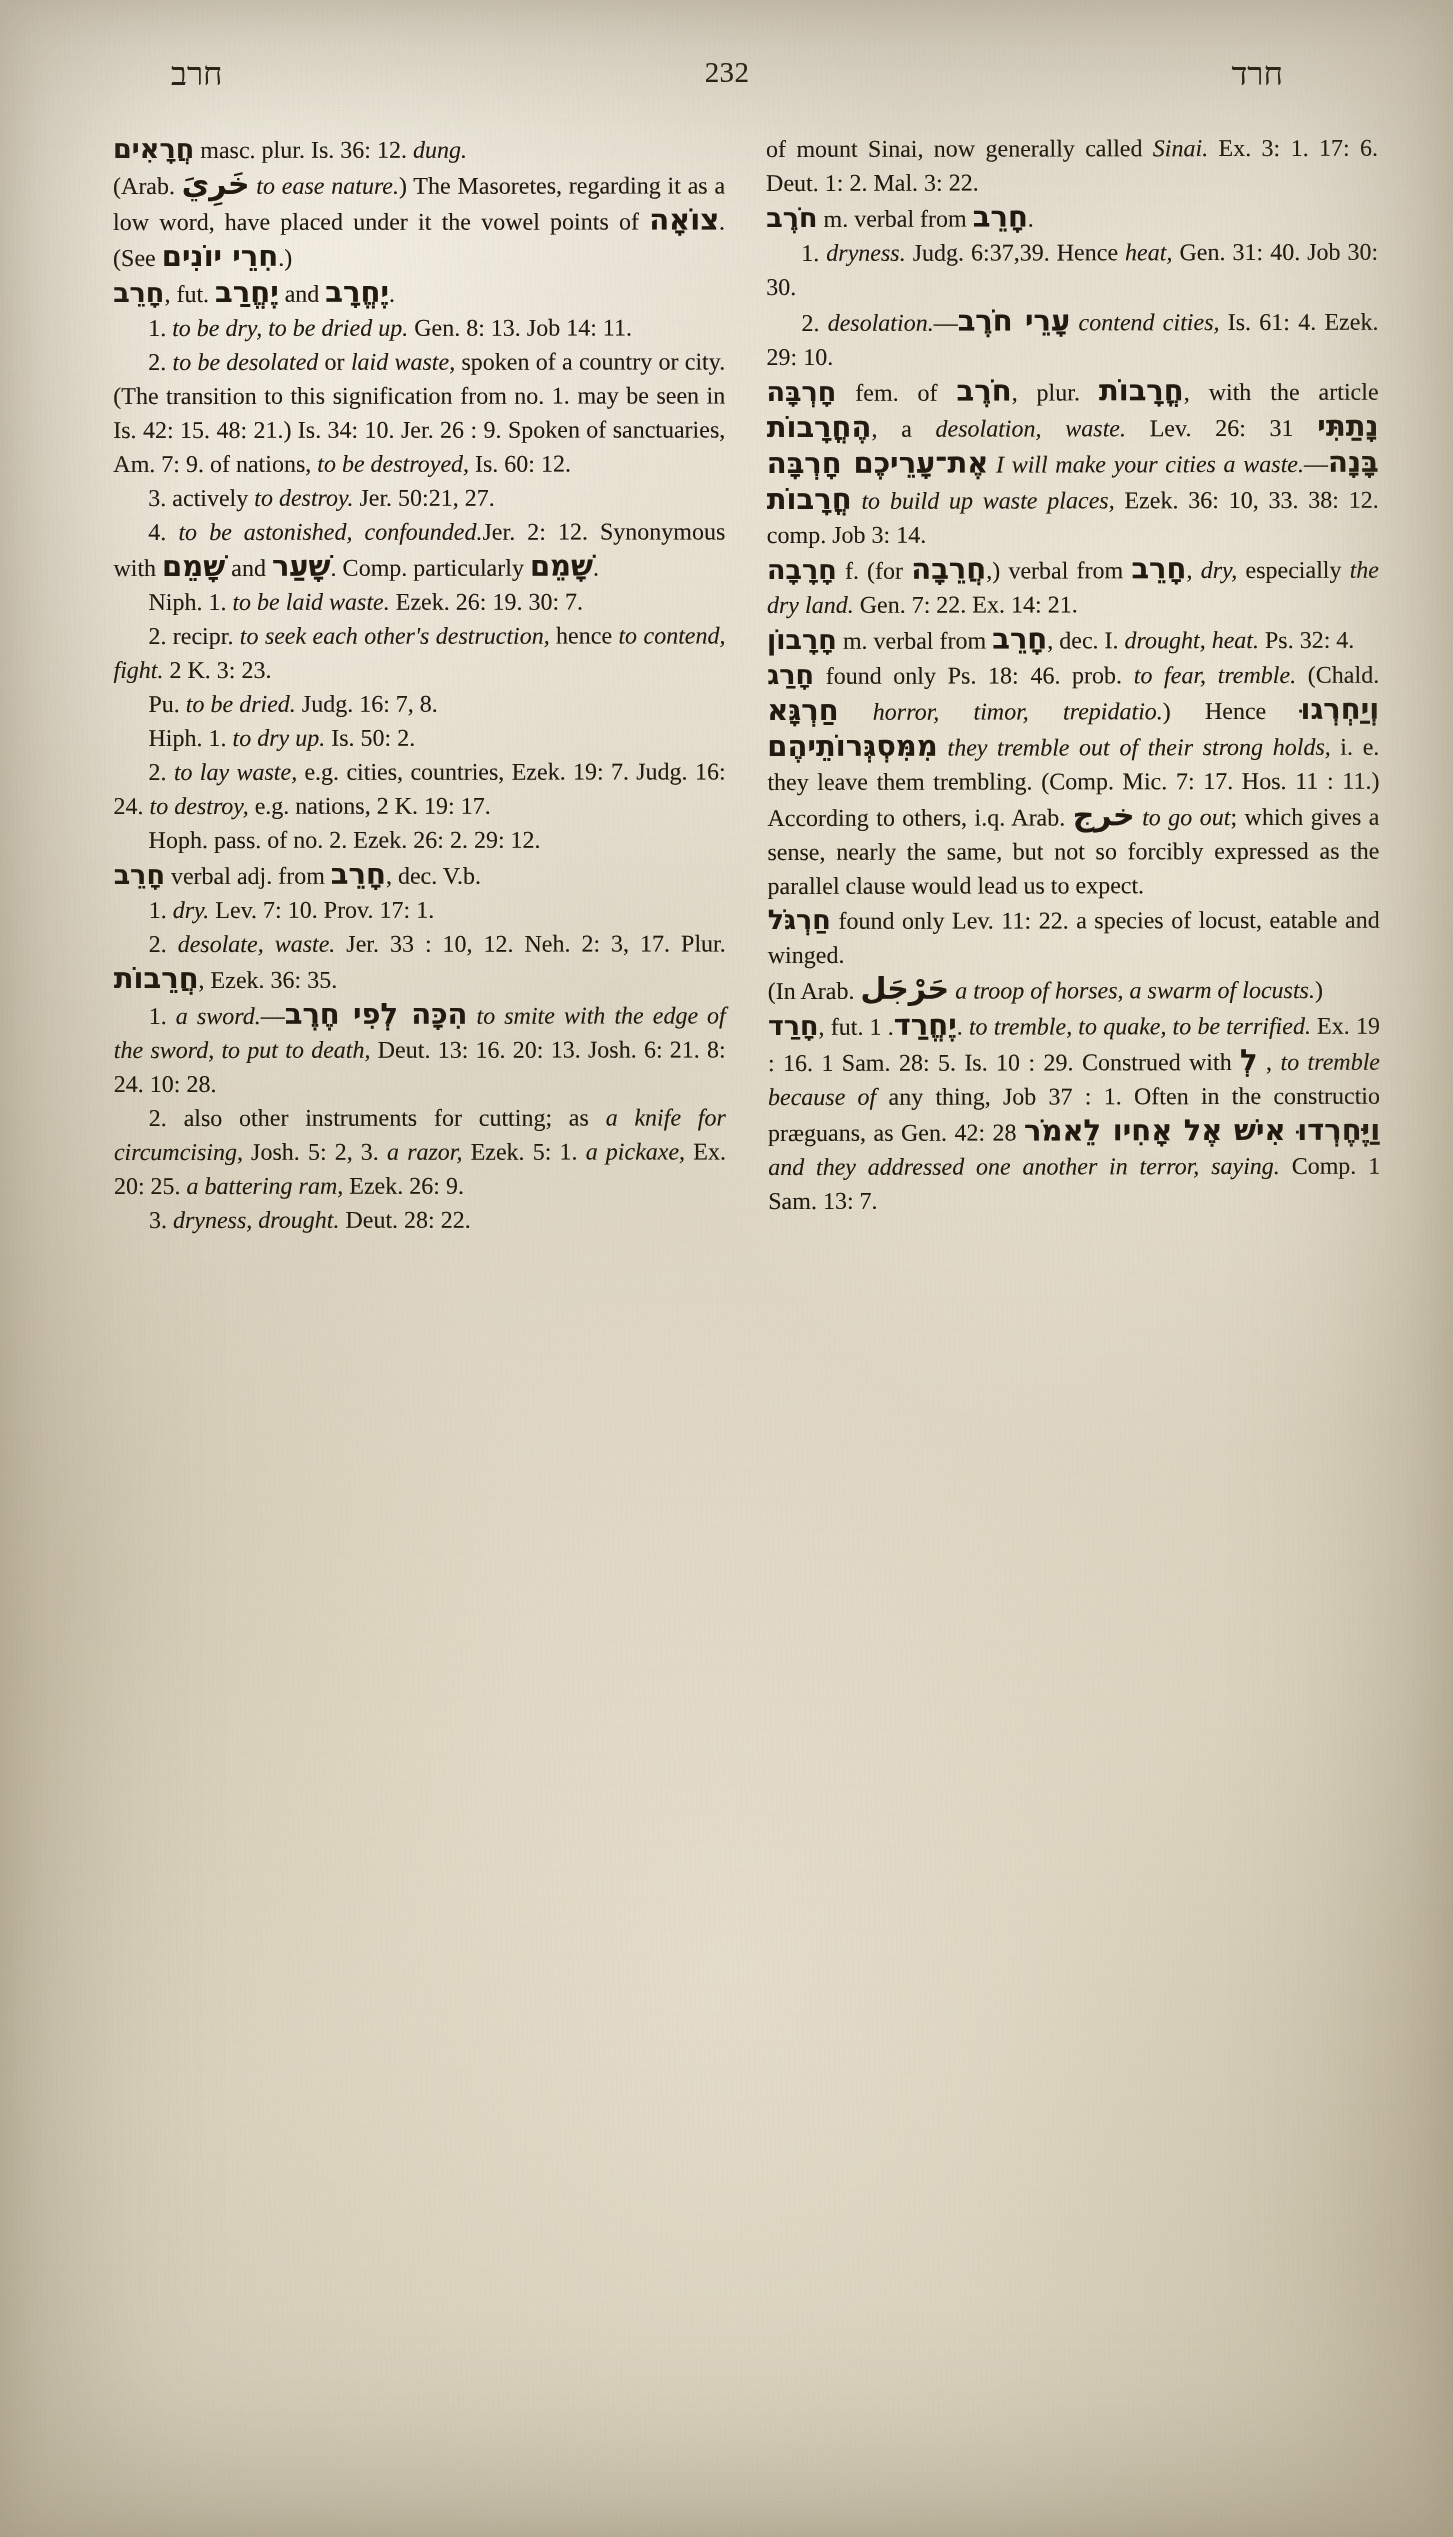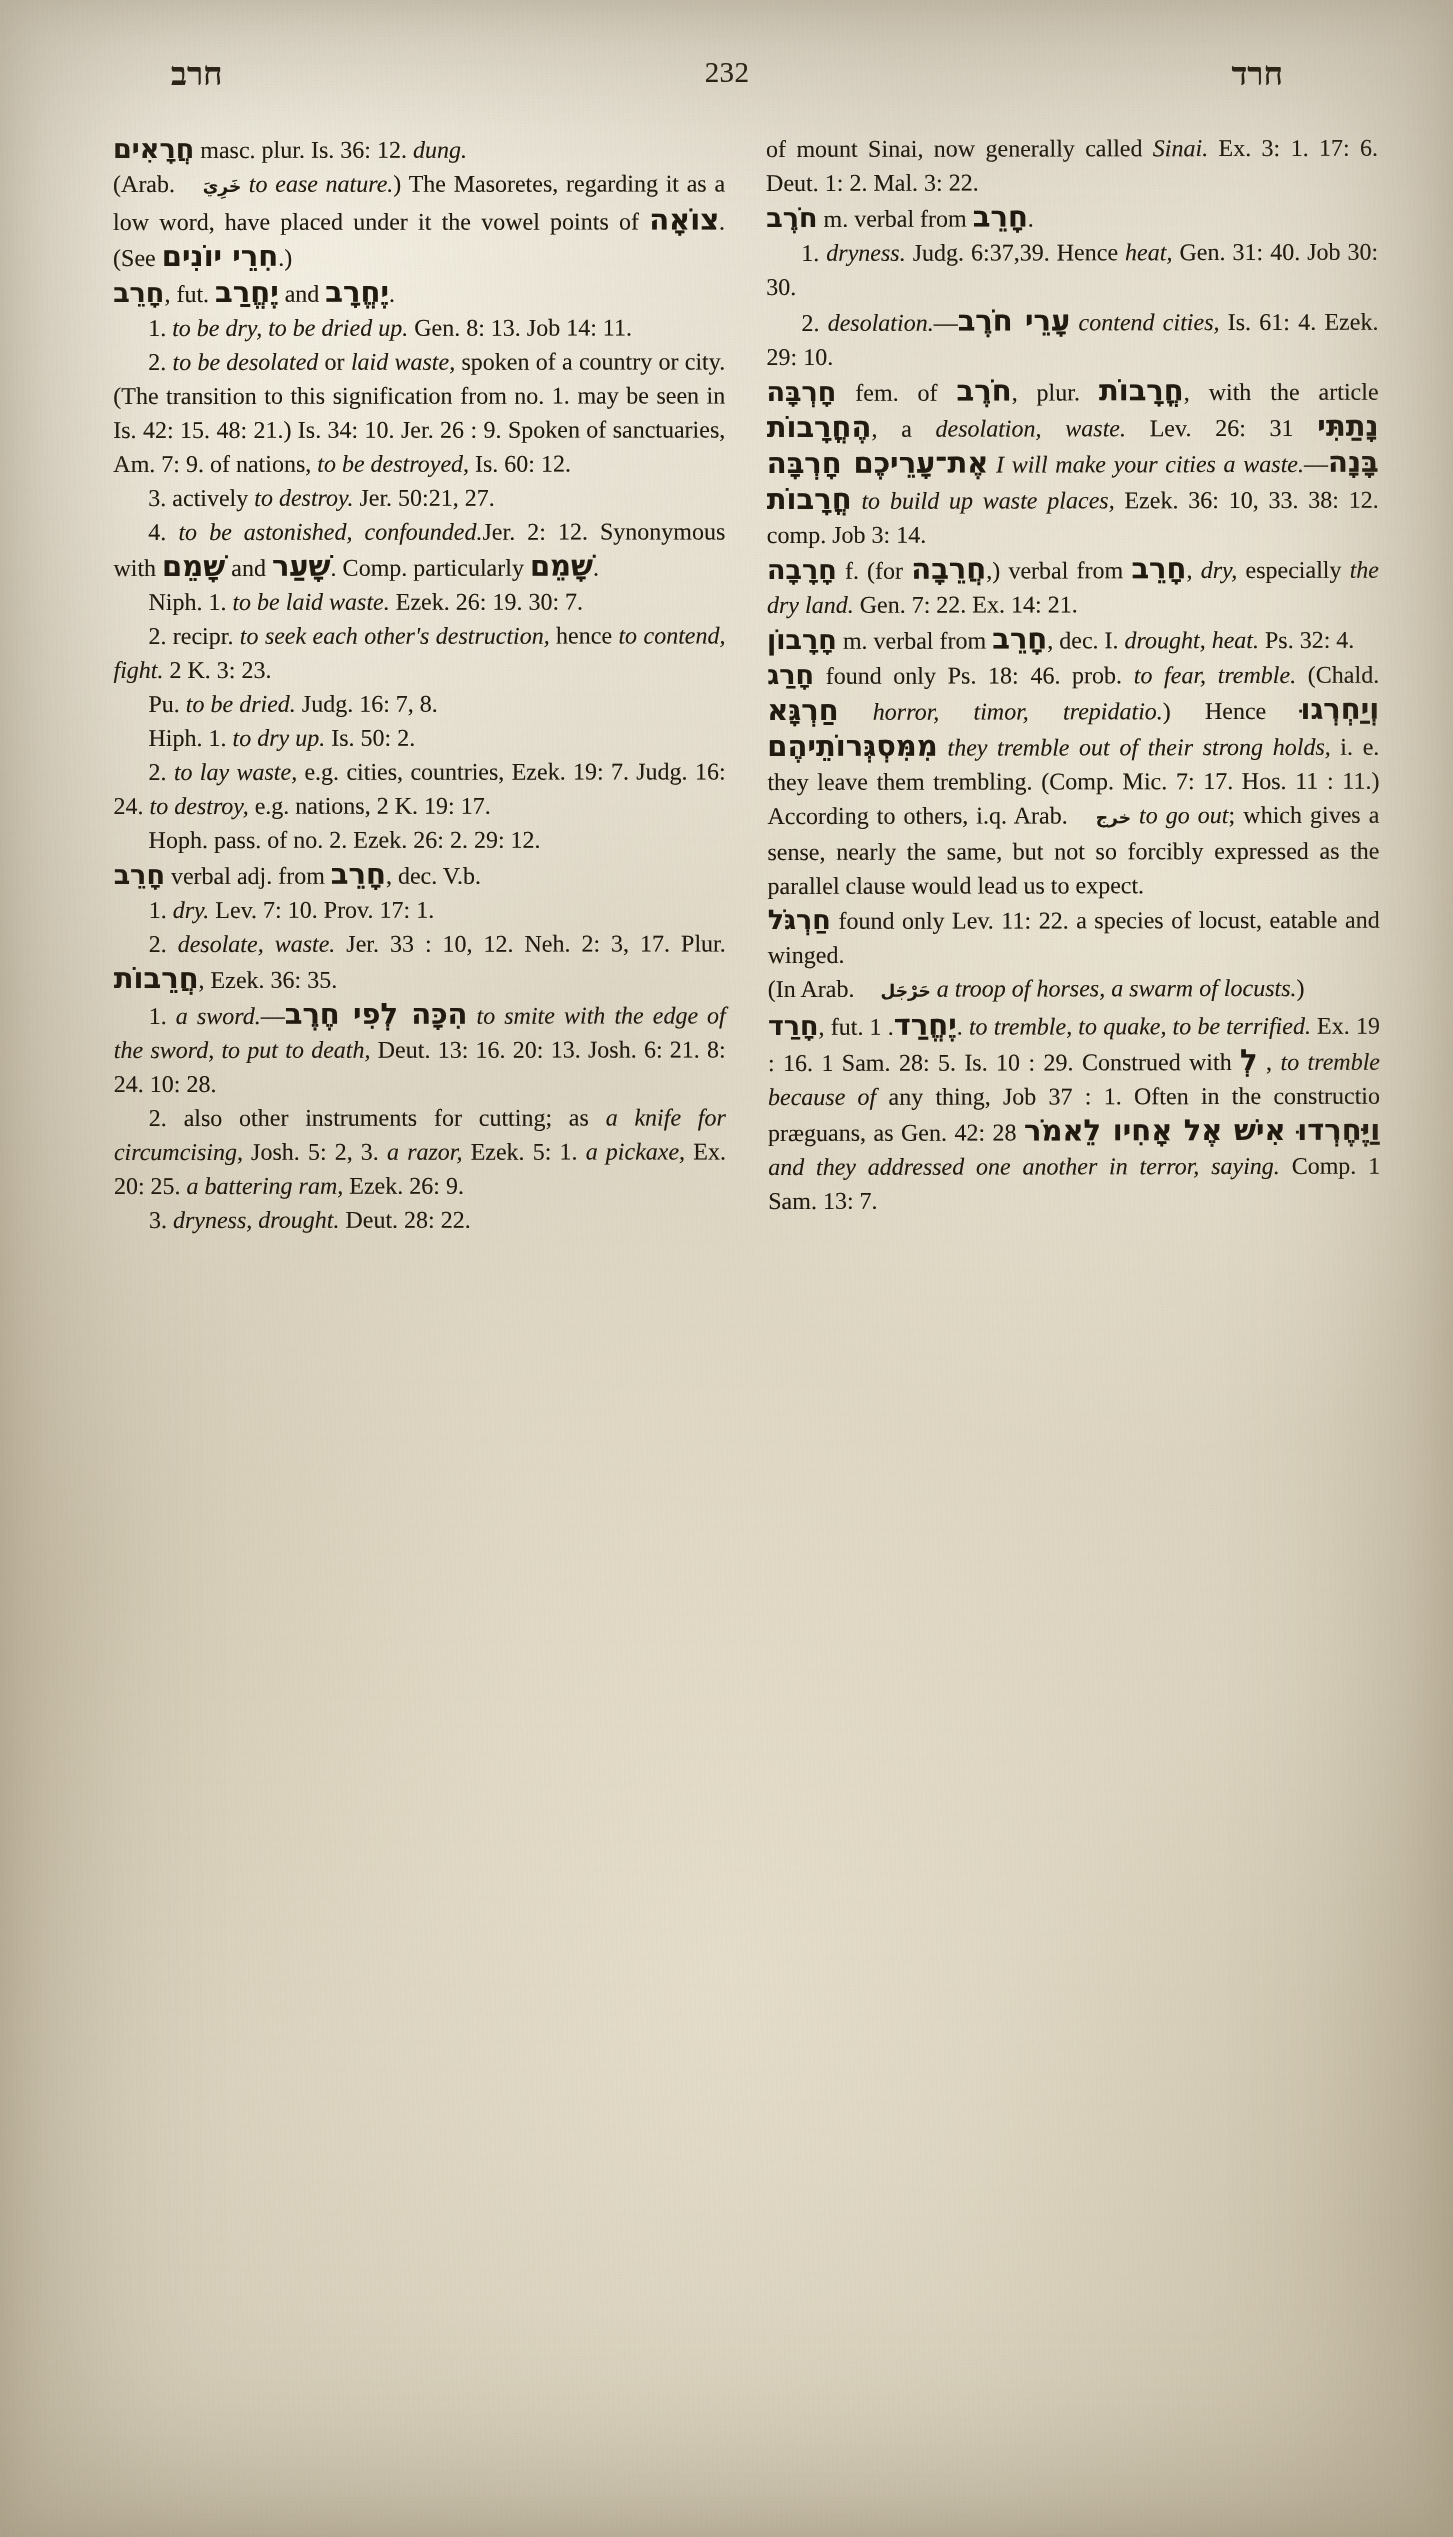--- a/index.html
+++ b/index.html
@@ -43,21 +43,21 @@
     height:51px;
   }
   .runhead .rh-left, .runhead .rh-right, .runhead .rh-page {
     position:absolute; top:0;
     color:#231c12;
     text-shadow:0 0 0.6px rgba(60,48,30,.45);
   }
   .rh-left  { left:63px; }
   .rh-right { right:63px; }
   .rh-page  { left:50%; transform:translateX(-50%); font-size:29px; font-weight:400; letter-spacing:0.3px; }
-  .heb-head { font-size:33px; font-weight:700; direction:rtl; unicode-bidi:bidi-override; }
+  .heb-head { font-size:33px; font-weight:400; direction:rtl; unicode-bidi:bidi-override; }
 
   
   .col {
     position:absolute;
     top:132px;
     width:612px;
     font-size:24px;
     line-height:34px;
     color:#211a10;
     text-align:justify;
@@ -81,25 +81,24 @@
   }
   .heb-lem {
     font-family:"DejaVu Sans", sans-serif;
     font-size:27px;
     font-weight:700;
     direction:rtl;
     unicode-bidi:embed;
   }
   .ar {
     font-family:"DejaVu Sans", sans-serif;
-    font-size:17px;
+    font-size:30px;
     direction:rtl;
     unicode-bidi:embed;
     font-weight:600;
-    margin-left:20px;
   }
   .it { font-style:italic; }
 
   
   .col-right { transform:rotate(-0.12deg); transform-origin:left top; }
   .col-left  { transform:rotate(-0.05deg); transform-origin:left top; }
 </style>
 </head>
 <body>
 

